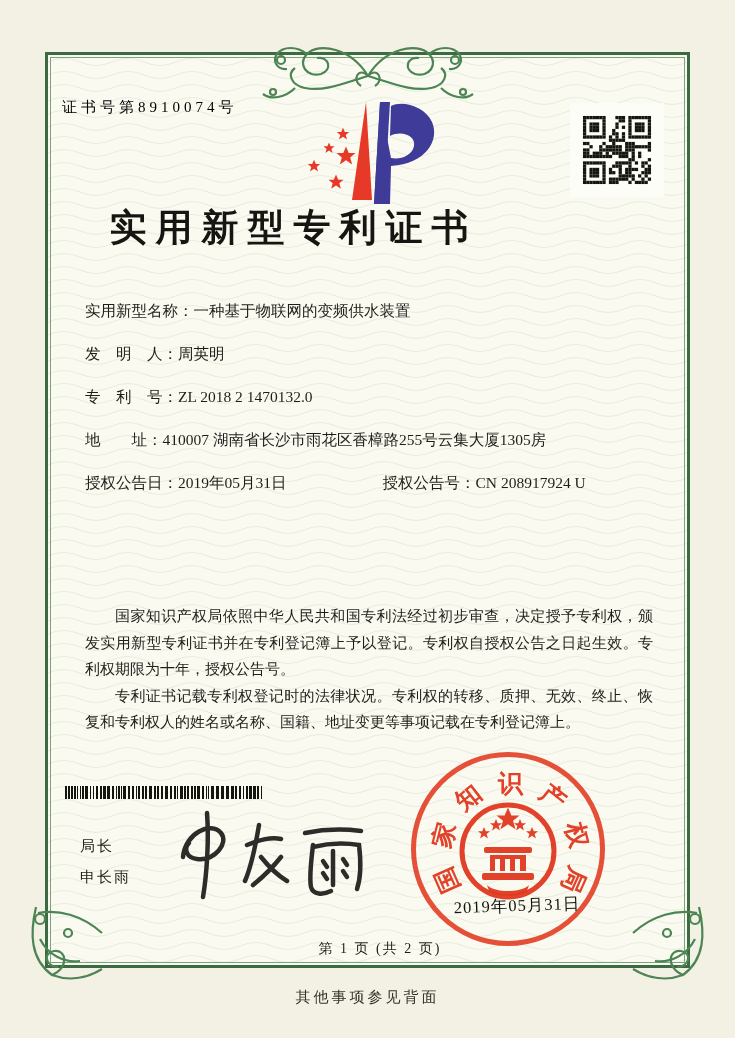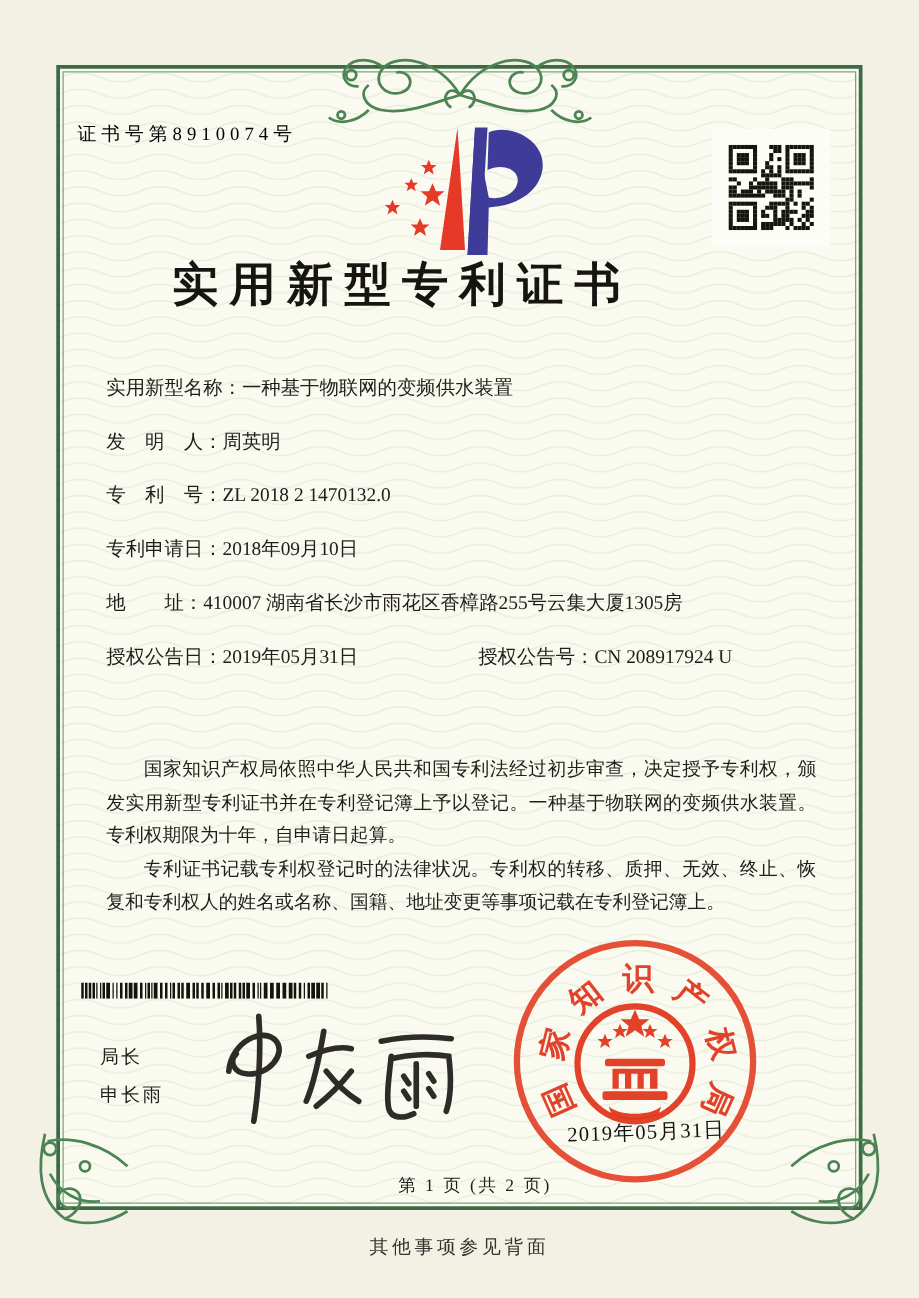--- a/index.html
+++ b/index.html
@@ -19,21 +19,21 @@
     position:absolute;inset:2px;border:1px solid #7ba37d;pointer-events:none;
   }
   .waves{position:absolute;inset:0;width:100%;height:100%;opacity:.5;}
   
   .cert-no{
     left:62px;top:98px;font-size:15px;letter-spacing:4px;color:#000000;
   }
   .logo{left:294px;top:96px;width:152px;height:114px;}
   .qr{left:570px;top:103px;width:94px;height:94px;background:#fdfdf8;}
   .title{
-    left:62px;top:203px;width:519px;text-align:center;
+    left:34px;top:203px;width:519px;text-align:center;
     font-size:37px;font-weight:bold;letter-spacing:9px;color:#161511;
   }
   
   .fields{left:85px;top:300px;width:566px;font-size:15.5px;}
   .frow{display:flex;white-space:pre;line-height:21px;margin-bottom:22px;}
   .flabel{flex:none;}
   .fvalue{flex:none;}
   .grant-gap{display:inline-block;width:96px;}
   
   .legal{left:85px;top:603px;width:568px;font-size:15px;line-height:26.5px;text-align:justify;}
@@ -382,32 +382,29 @@
   <div class="frow">
     <span class="flabel">实用新型名称：</span><span class="fvalue">一种基于物联网的变频供水装置</span>
   </div>
   <div class="frow">
     <span class="flabel">发　明　人：</span><span class="fvalue">周英明</span>
   </div>
   <div class="frow">
     <span class="flabel">专　利　号：</span><span class="fvalue">ZL 2018 2 1470132.0</span>
   </div>
   <div class="frow">
-    <span class="flabel">专利申请日：</span><span class="fvalue">2018年09月10日</span>
-  </div>
-  <div class="frow">
     <span class="flabel">地　　址：</span><span class="fvalue">410007 湖南省长沙市雨花区香樟路255号云集大厦1305房</span>
   </div>
   <div class="frow">
     <span class="flabel">授权公告日：</span><span class="fvalue">2019年05月31日</span><span class="grant-gap"></span><span class="flabel">授权公告号：</span><span class="fvalue">CN 208917924 U</span>
   </div>
 </div>
 
 <div class="abs legal z3">
-  <p>国家知识产权局依照中华人民共和国专利法经过初步审查，决定授予专利权，颁发实用新型专利证书并在专利登记簿上予以登记。一种基于物联网的变频供水装置。专利权期限为十年，自申请日起算。</p>
+  <p>国家知识产权局依照中华人民共和国专利法经过初步审查，决定授予专利权，颁发实用新型专利证书并在专利登记簿上予以登记。专利权自授权公告之日起生效。专利权期限为十年，授权公告号。</p>
   <p>专利证书记载专利权登记时的法律状况。专利权的转移、质押、无效、终止、恢复和专利权人的姓名或名称、国籍、地址变更等事项记载在专利登记簿上。</p>
 </div>
 
 <svg class="abs barcode z3" id="bar-svg" xmlns="http://www.w3.org/2000/svg" viewBox="0 0 202 13" preserveAspectRatio="none">
     <rect x="1" y="0" width="2" height="13" fill="#15150f"></rect>
     <rect x="4" y="0" width="2" height="13" fill="#15150f"></rect>
     <rect x="7" y="0" width="2" height="13" fill="#15150f"></rect>
     <rect x="10" y="0" width="2" height="13" fill="#15150f"></rect>
     <rect x="13" y="0" width="1" height="13" fill="#15150f"></rect>
     <rect x="16" y="0" width="1" height="13" fill="#15150f"></rect>

